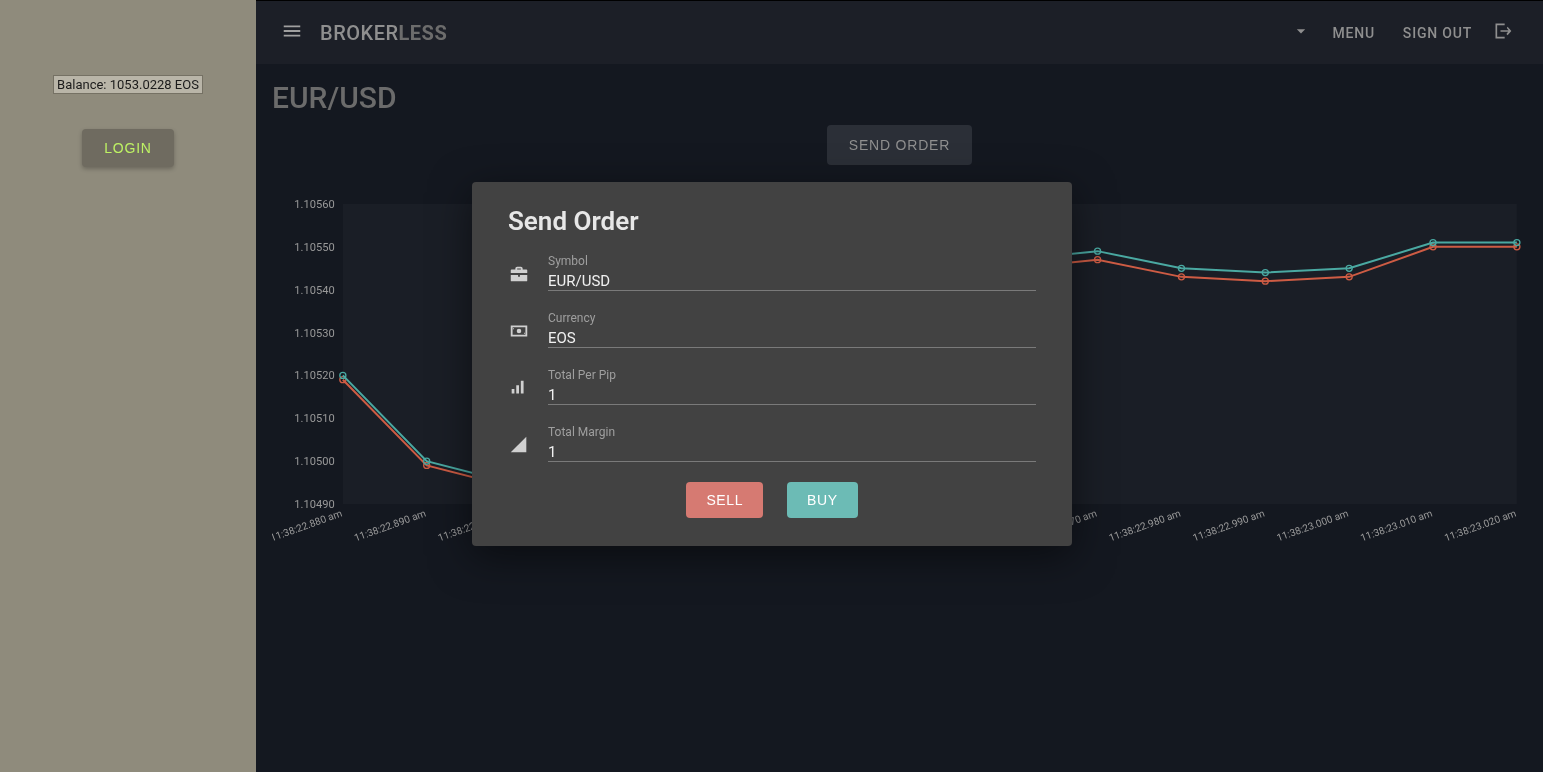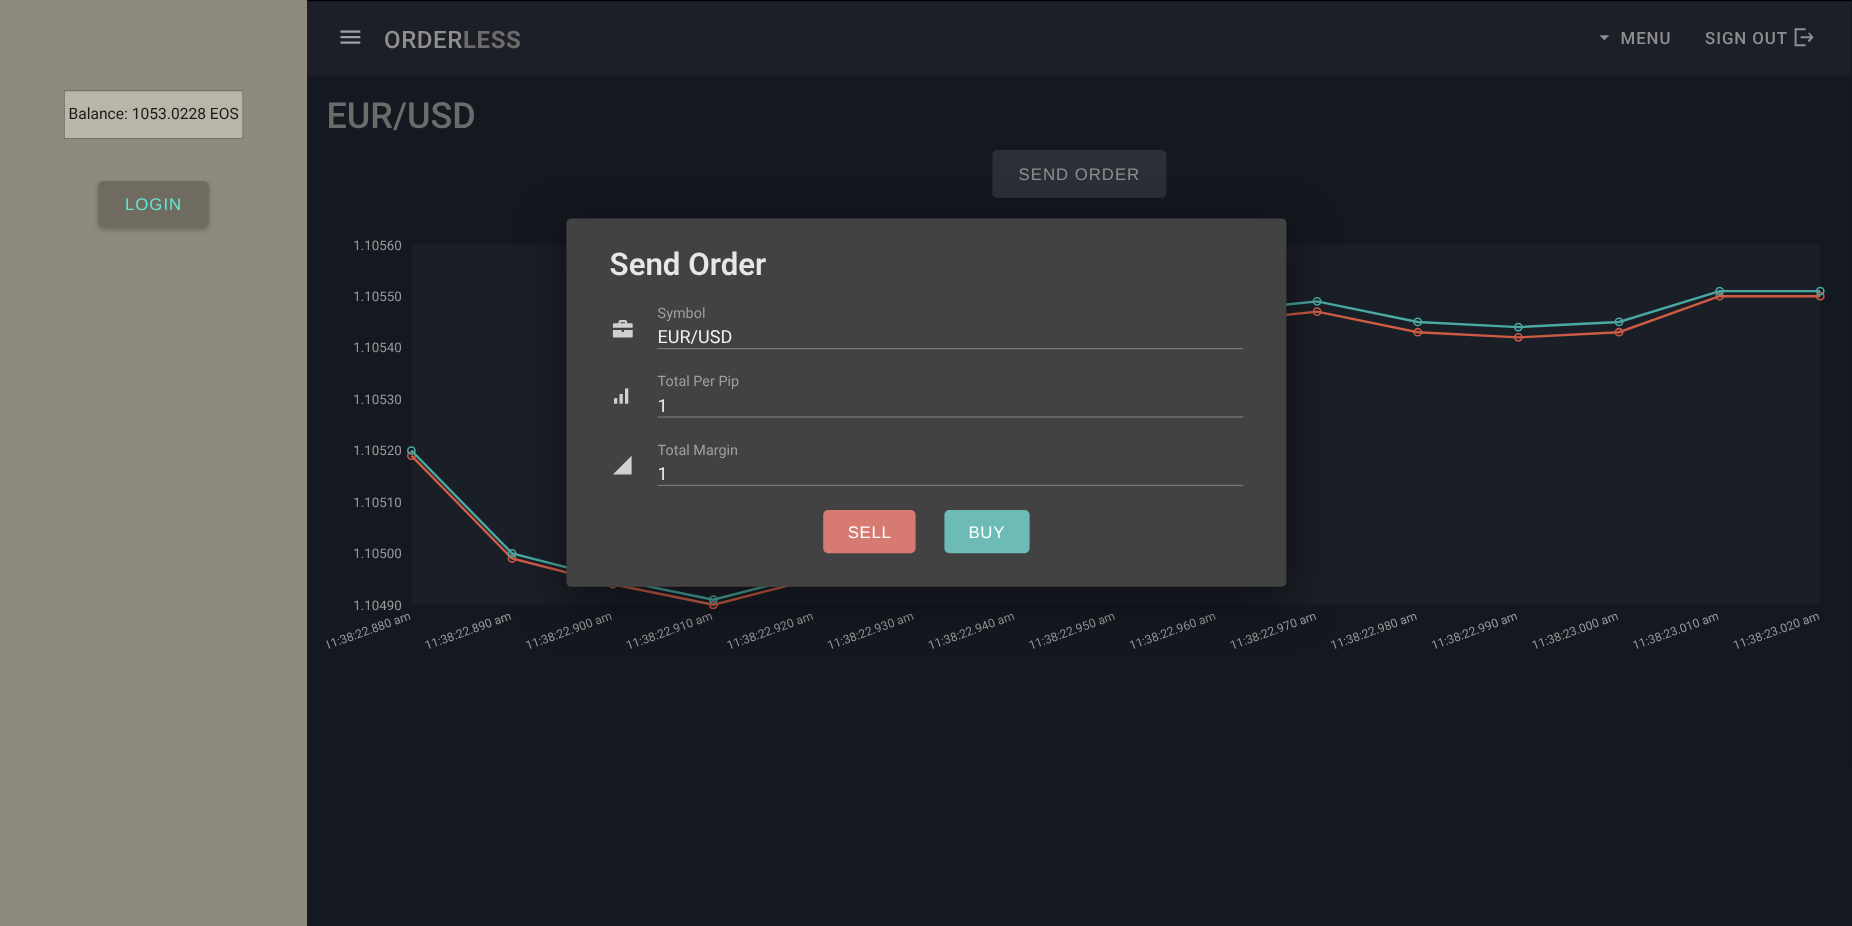--- a/index.html
+++ b/index.html
@@ -21,26 +21,26 @@
     display: flex;
     flex-direction: column;
     align-items: center;
     padding-top: 75px;
   }
   .balance-chip {
     font-size: 13px;
     color: #1b1b1b;
     background: #b9b5a8;
     border: 1px solid #757164;
-    padding: 12px 3px;
+    padding: 1px 3px;
   }
   .login-btn {
     margin-top: 35px;
     background: #6f6b60;
-    color: #5eead4;
+    color: #bef264;
     border: none;
     border-radius: 4px;
     padding: 11px 22px;
     font-size: 14px;
     font-weight: 500;
     letter-spacing: 0.8px;
     cursor: pointer;
     box-shadow: 0 2px 4px rgba(0,0,0,0.25);
   }
   
@@ -71,21 +71,21 @@
     font-size: 20px;
     font-weight: 400;
     letter-spacing: 0.5px;
   }
   .brand .strong { color: #8f8f8f; font-weight: 500;}
   .brand .light  { color: #6c6c6c; font-weight: 700;}
   .topbar-spacer { flex: 1; }
   .topbar-btn {
     display: flex;
     align-items: center;
-    gap: 3px;
+    gap: 21px;
     color: #8f8f8f;
     font-size: 14px;
     font-weight: 500;
     letter-spacing: 0.8px;
     padding: 8px 14px;
     cursor: pointer;
   }
   .topbar-btn svg { width: 20px; height: 20px; fill: currentColor; }
   
   .content {
@@ -218,21 +218,21 @@
 
   <div class="topbar">
     <div class="menu-icon-btn">
       <span>
         <svg viewBox="0 0 24 24" width="22" height="22">
             <path fill="#a0a0a0" d="M3 6h18v2H3V6zm0 5h18v2H3v-2zm0 5h18v2H3v-2z"></path>
           </svg>
       </span>
     </div>
     <div class="brand">
-      <span class="strong">ORDER</span><span class="light">LESS</span>
+      <span class="strong">BROKER</span><span class="light">LESS</span>
     </div>
     <div class="topbar-spacer"></div>
     <div class="topbar-btn">
       <span>
         <svg viewBox="0 0 24 24">
             <path d="M7 10l5 5 5-5z"></path>
           </svg>
       </span>
       <span>MENU</span>
     </div>
@@ -324,20 +324,31 @@
       <svg viewBox="0 0 24 24">
           <path d="M10 4h4a2 2 0 0 1 2 2v1h4a1 1 0 0 1 1 1v3H3V8a1 1 0 0 1 1-1h4V6a2 2 0 0 1 2-2zm0 3h4V6h-4v1zM3 13h8v2h2v-2h8v6a1 1 0 0 1-1 1H4a1 1 0 0 1-1-1v-6z"></path>
         </svg>
     </div>
     <div class="field-body">
       <div class="field-label">Symbol</div>
       <input class="field-input" value="EUR/USD" style="">
     </div>
   </div>
 
+  <div class="field">
+    <div class="field-icon">
+      <svg viewBox="0 0 24 24">
+          <path d="M3 6h18v12H3V6zm2 2v8h14V8H5zm7 1.5A2.5 2.5 0 1 1 9.5 12 2.5 2.5 0 0 1 12 9.5zM5.5 9h1v1h-1V9zm12 5h1v1h-1v-1z"></path>
+        </svg>
+    </div>
+    <div class="field-body">
+      <div class="field-label">Currency</div>
+      <input class="field-input" value="EOS" style="">
+    </div>
+  </div>
 
   <div class="field">
     <div class="field-icon">
       <svg viewBox="0 0 24 24">
           <path d="M4 18h3v-5H4v5zm5 0h3V9H9v9zm5 0h3V4h-3v14z"></path>
         </svg>
     </div>
     <div class="field-body">
       <div class="field-label">Total Per Pip</div>
       <input class="field-input" value="1" style="">

